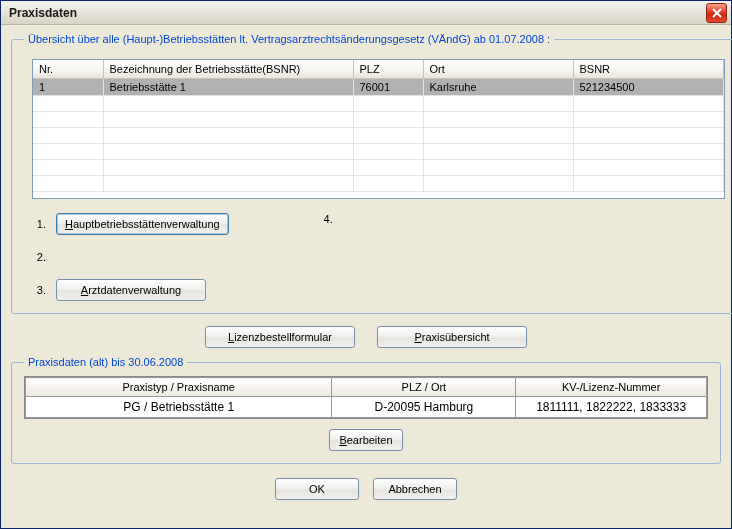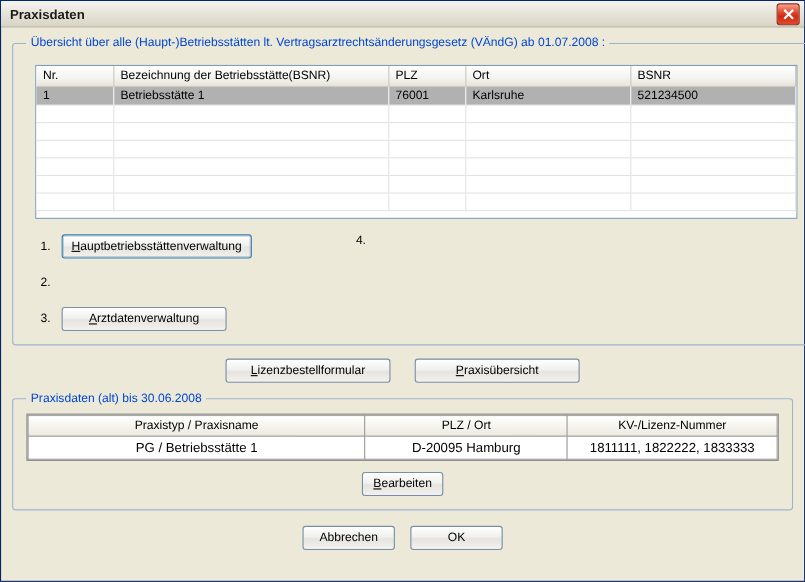--- a/index.html
+++ b/index.html
@@ -340,18 +340,18 @@
             </tbody>
           </table>
         </div>
         <button class="btn" style="min-width:74px">
           <span><span class="ul">B</span><span>earbeiten</span></span>
         </button>
       </div>
     </fieldset>
 
     <div class="bottom-bar">
+      <button class="btn">OK</button>
       <button class="btn">Abbrechen</button>
-      <button class="btn">OK</button>
     </div>
 
   </div>
 </div>
 
 </body></html>

